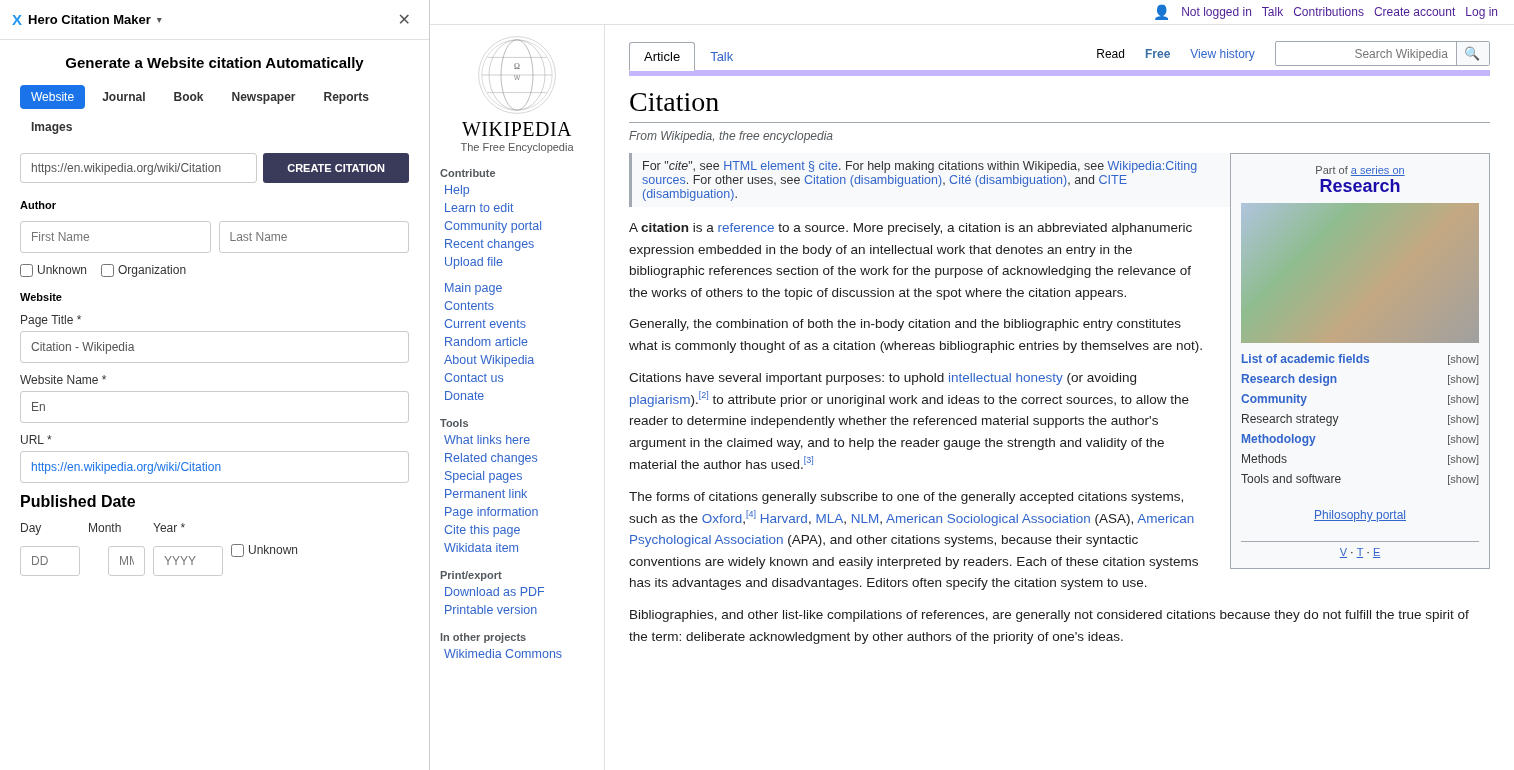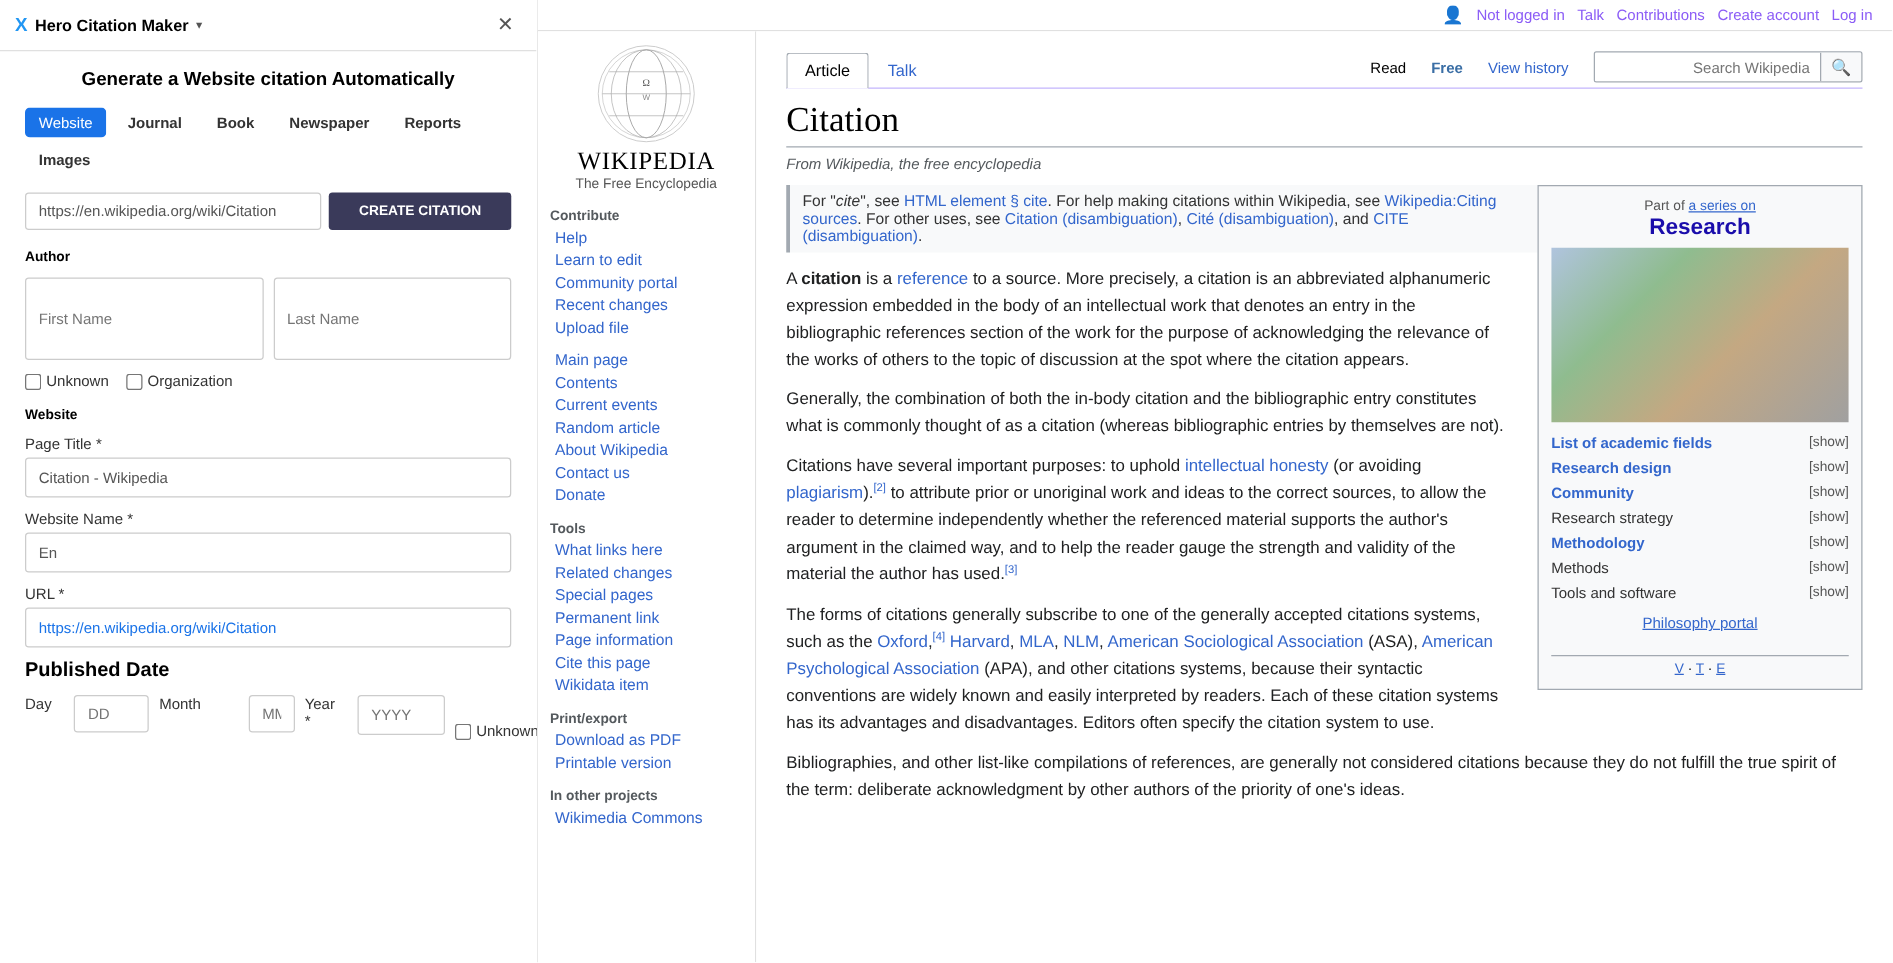--- a/index.html
+++ b/index.html
@@ -114,21 +114,21 @@
       margin-bottom: 10px;
       color: #000;
     }
     .name-row {
       display: flex;
       gap: 8px;
       margin-bottom: 10px;
     }
     .name-input {
       flex: 1;
-      padding: 25px 10px;
+      padding: 8px 10px;
       border: 1px solid #ccc;
       border-radius: 3px;
       font-size: 12px;
       color: #a21caf;
     }
     .checkbox-row {
       display: flex;
       gap: 14px;
       margin-bottom: 14px;
       align-items: center;
@@ -164,22 +164,22 @@
       margin-bottom: 10px;
       color: #000;
     }
     .date-row {
       display: flex;
       gap: 8px;
       align-items: flex-start;
     }
     .date-field {
       display: flex;
-      flex-direction: row;
-      gap: 18px;
+      flex-direction: column;
+      gap: 7px;
     }
     .date-field label {
       font-size: 12px;
       color: #333;
     }
     .date-input {
       padding: 7px 10px;
       border: 1px solid #ccc;
       border-radius: 3px;
       font-size: 12px;
@@ -215,21 +215,21 @@
       display: flex;
       align-items: center;
       justify-content: flex-end;
       padding: 4px 16px;
       font-size: 12px;
       color: #555;
       gap: 10px;
       border-bottom: 1px solid #e0e0e0;
       background: #fff;
     }
-    #wiki-top-bar a { color: #8b5cf6; text-decoration: none; }
+    #wiki-top-bar a { color: #4c1d95; text-decoration: none; }
     .user-icon { font-size: 14px; color: #555; }
 
     #wiki-main {
       display: flex;
       flex: 1;
       overflow: hidden;
     }
 
     
     #wiki-sidebar {
@@ -281,21 +281,21 @@
     #wiki-content {
       flex: 1;
       overflow-y: auto;
       padding: 16px 24px;
       background: #fff;
     }
     #wiki-article-tabs {
       display: flex;
       align-items: center;
       gap: 0;
-      border-bottom: 1px solid #c4b5fd;
+      border-bottom: 6px solid #c4b5fd;
       margin-bottom: 10px;
     }
     .wiki-tab {
       padding: 6px 14px;
       font-size: 13px;
       color: #3366cc;
       cursor: pointer;
       border: 1px solid transparent;
       border-bottom: none;
       border-radius: 3px 3px 0 0;
@@ -637,21 +637,21 @@
             <span class="infobox-row-action">[show]</span>
           </div>
           <div class="infobox-row">
             <span class="infobox-row-label">Methods</span>
             <span class="infobox-row-action">[show]</span>
           </div>
           <div class="infobox-row">
             <span class="infobox-row-label">Tools and software</span>
             <span class="infobox-row-action">[show]</span>
           </div>
-          <div class="infobox-row" style="justify-content:center; margin-top:4px;">
+          <div class="infobox-row" style="justify-content:center; margin-top:16px;">
             <a href="#" style="color:#3366cc; font-size:12px;">Philosophy portal</a>
           </div>
           <div class="infobox-footer">
             <a href="#">V</a> · 
             <a href="#">T</a> · 
             <a href="#">E</a>
           </div>
         </div>
 
         <div class="article-notice">

